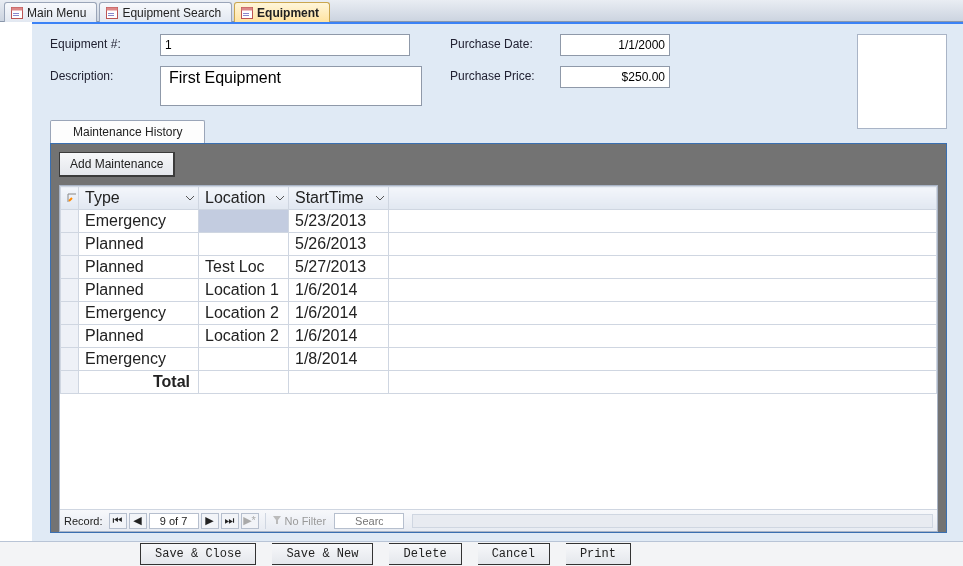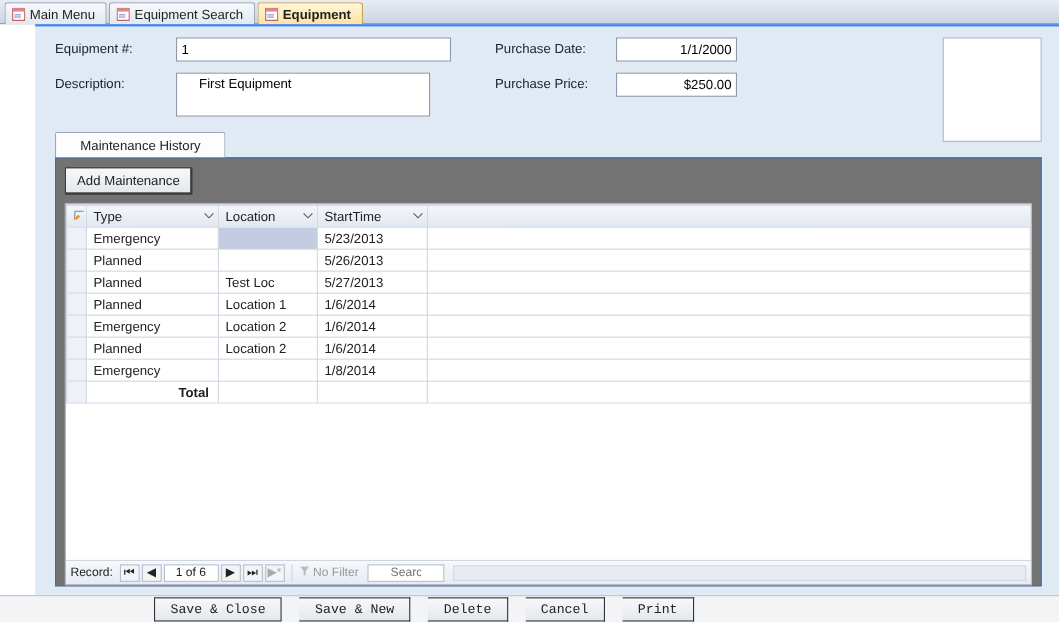--- a/index.html
+++ b/index.html
@@ -75,26 +75,26 @@
     height: 22px;
     border: 1px solid #8f99a9;
     background: #fff;
     padding: 2px 4px;
     font-family: inherit;
     font-size: 12px;
   }
   .field-input.right { text-align: right; }
   .field-textarea {
     height: 40px;
-    width: 231px;
+    width: 262px;
     border: 1px solid #8f99a9;
     background: #fff;
-    padding: 2px 20px;
+    padding: 2px 8px;
     font-family: inherit;
-    font-size: 12px;
+    font-size: 16px;
     resize: none;
   }
   .picture-box {
     position: absolute;
     top: 10px;
     right: 16px;
     width: 90px;
     height: 95px;
     background: #fff;
     border: 1px solid #a9b4c6;
@@ -139,21 +139,21 @@
   }
   table.datasheet {
     border-collapse: collapse;
     width: 100%;
     table-layout: fixed;
   }
   table.datasheet th, table.datasheet td {
     border: 1px solid #cfd6e1;
     padding: 2px 6px;
     height: 20px;
-    font-size: 12px;
+    font-size: 16px;
     text-align: left;
     overflow: hidden;
     white-space: nowrap;
   }
   table.datasheet th {
     background: linear-gradient(#f3f6fb, #e1e7f1);
     font-weight: normal;
     position: relative;
   }
   .col-sel { width: 18px; background:#eef1f7 !important; }
@@ -402,21 +402,21 @@
                   <td></td>
                 </tr>
               </tbody>
           </table>
           <div class="grid-fill"></div>
 
           <div class="recnav">
             <span class="navlabel">Record:</span>
             <span class="navbtn">⏮</span>
             <span class="navbtn">◀</span>
-            <span class="recpos">1 of 6</span>
+            <span class="recpos">9 of 7</span>
             <span class="navbtn">▶</span>
             <span class="navbtn">⏭</span>
             <span class="navbtn disabled">▶*</span>
             <span class="nofilter">
               <span><svg width="10" height="10" viewBox="0 0 10 10">
                     <path d="M1 1 L9 1 L6 5 L6 9 L4 9 L4 5 Z" fill="#bbb"></path>
                   </svg></span>
               <span>No Filter</span>
             </span>
             <input class="searchbox" placeholder="Search" style="">

